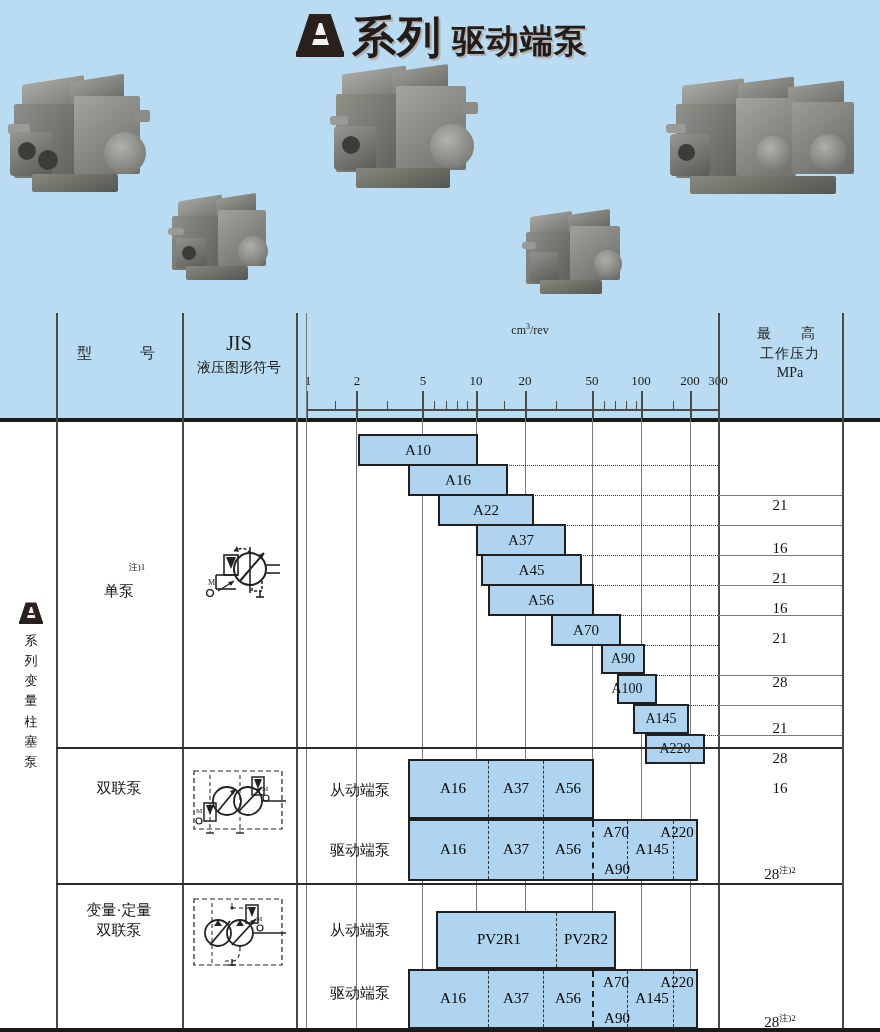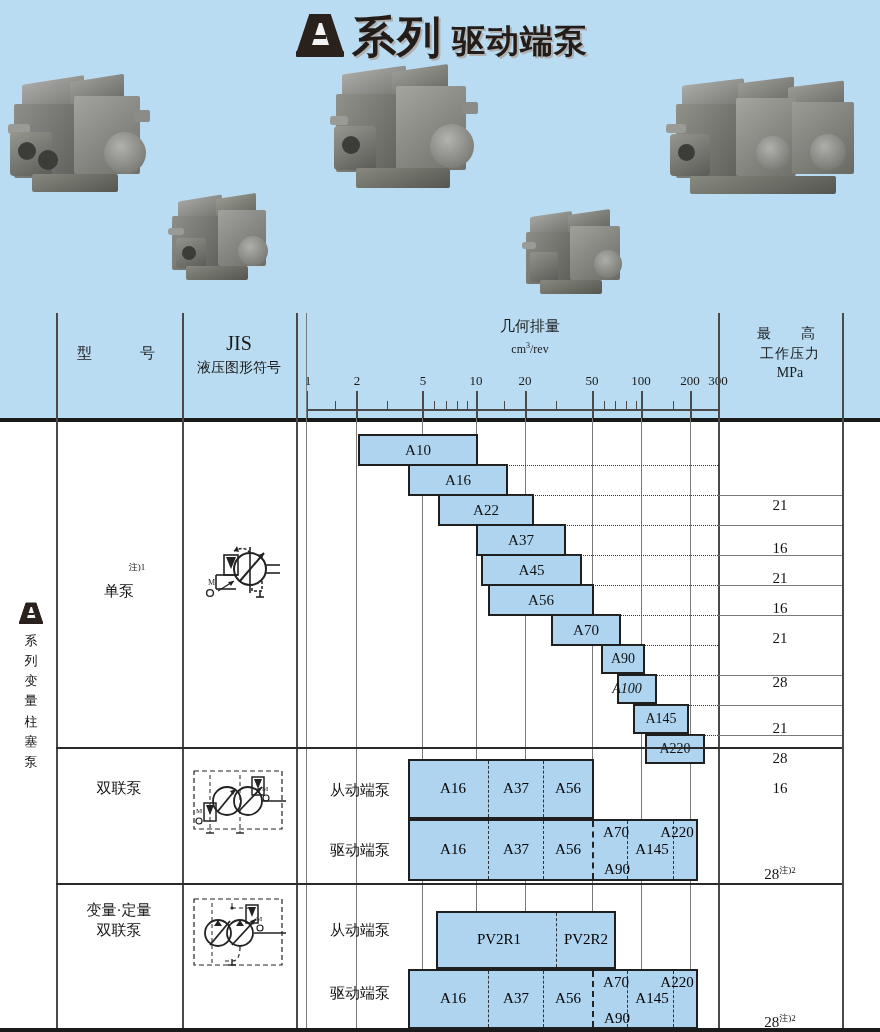--- a/index.html
+++ b/index.html
@@ -168,21 +168,20 @@
     <div class="hcell" style="left:56px;top:30px;width:126px;">
       <span class="cn">型　　号</span>
     </div>
 
     <div class="hcell" style="left:182px;top:18px;width:114px;">
       <div class="lbl-jis" style="font-size:20px;">JIS</div>
       <div style="font-size:14px;margin-top:3px;">液压图形符号</div>
     </div>
 
     <div class="hcell" style="left:420px;top:4px;width:220px;">
-      <div style="font-size:15px;">几何排量</div>
       <div style="font-size:12px;margin-top:5px;">
         <span>cm</span><sup style="font-size:8px;">3</sup><span>/rev</span>
       </div>
     </div>
 
     <div class="hcell" style="left:736px;top:12px;width:108px;text-align:center;">
       <div class="cn2" style="letter-spacing:8px;">最　高</div>
       <div class="cn2" style="margin-top:2px;">工作压力</div>
       <div style="font-size:14px;margin-top:2px;">MPa</div>
     </div>
@@ -305,21 +304,21 @@
     <div class="bar" style="left:488px;top:271px;width:106px;height:32px;">
       <span>A56</span>
     </div>
     <div class="bar" style="left:551px;top:301px;width:70px;height:32px;">
       <span>A70</span>
     </div>
     <div class="bar small" style="left:601px;top:331px;width:44px;height:30px;">
       <span>A90</span>
     </div>
     <div class="bar small" style="left:617px;top:361px;width:40px;height:30px;">
-      <span style="position:relative;left:-10px;font-style:italic;">A100</span>
+      <span style="position:relative;left:-10px;">A100</span>
     </div>
     <div class="bar small" style="left:633px;top:391px;width:56px;height:30px;">
       <span>A145</span>
     </div>
     <div class="bar small" style="left:645px;top:421px;width:60px;height:30px;">
       <span>A220</span>
     </div>
 
     <div class="dash" style="left:478px;top:152px;width:240px;"></div>
     <div class="dash" style="left:508px;top:182px;width:210px;"></div>

